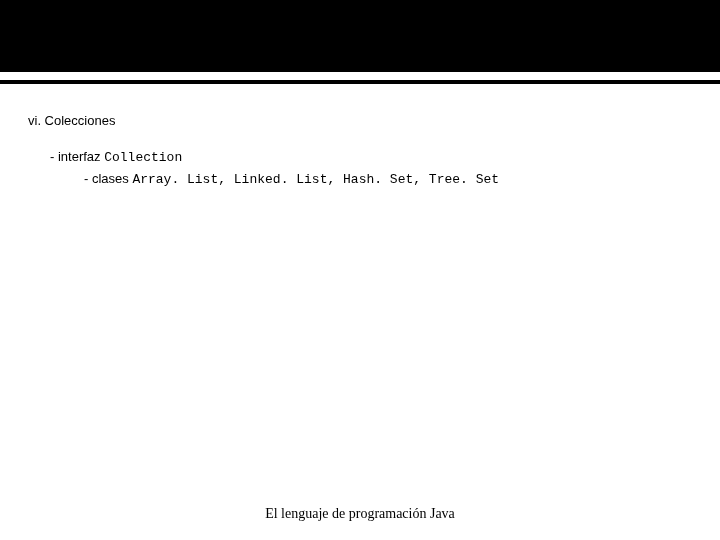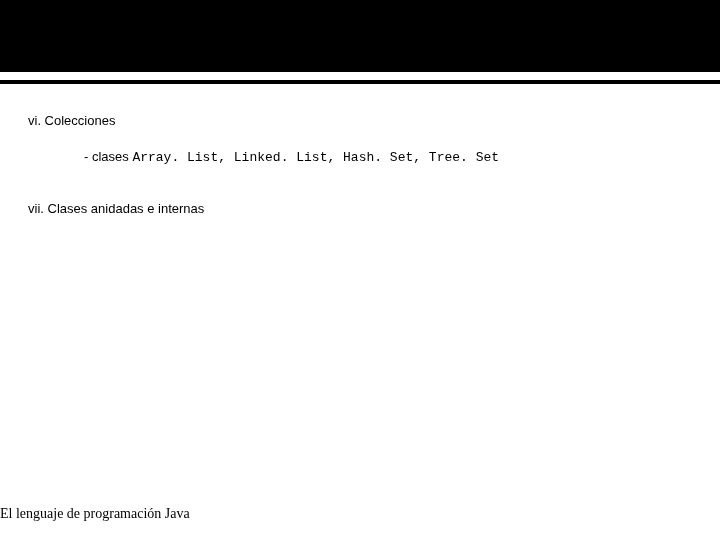--- a/index.html
+++ b/index.html
@@ -36,38 +36,40 @@
   .bullet2 {
     padding-left: 56px;
     margin-bottom: 4px;
   }
   .group-gap { margin-top: 22px; }
   .code { font-family: "Courier New", Courier, monospace; }
   .footer {
     position: absolute;
     bottom: 18px;
     width: 100%;
-    text-align: left;
+    text-align: center;
     font-family: "Times New Roman", Times, serif;
     font-size: 14px;
   }
 </style>
 </head>
 <body>
 
 <div class="topbar"></div>
 <div class="tophr"></div>
 
 <div class="content">
 
   <div class="section-title">vi. Colecciones</div>
 
+  <div class="bullet1">
+    <span>- interfaz </span><span class="code">Collection</span>
+  </div>
   <div class="bullet2">
     <span>- clases </span><span class="code">Array. List, Linked. List, Hash. Set, Tree. Set</span>
   </div>
 
 
 
-  <div class="section-title" style="margin-top:34px;">vii. Clases anidadas e internas</div>
 
 </div>
 
 <div class="footer">El lenguaje de programación Java</div>
 
 </body></html>

